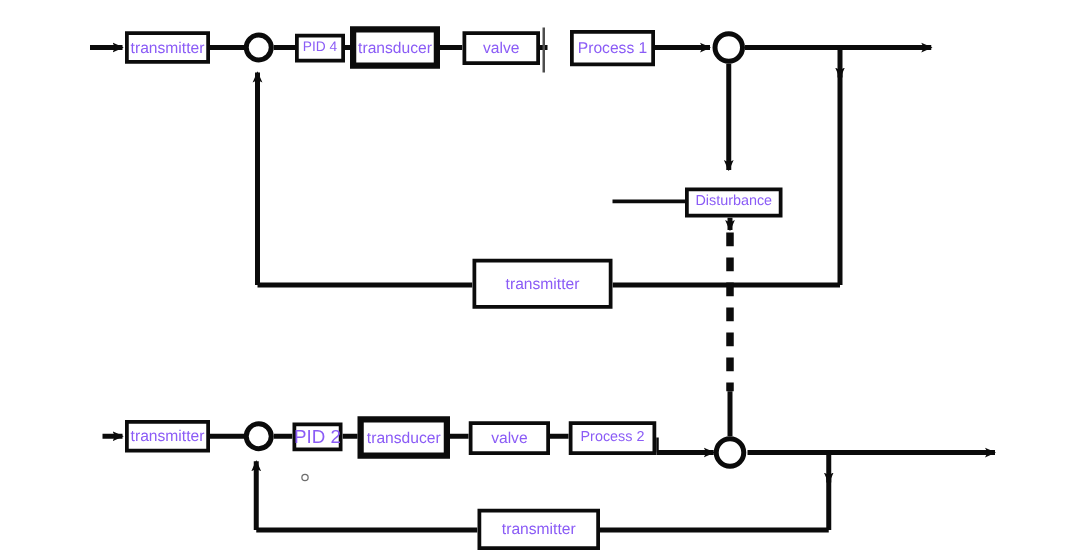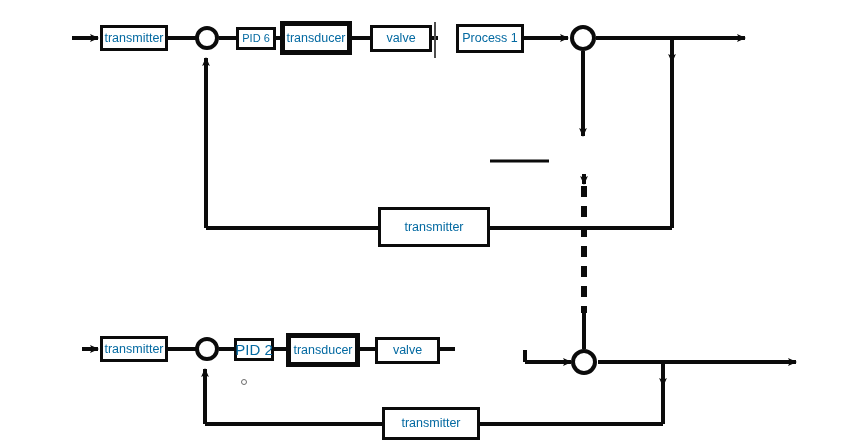--- a/index.html
+++ b/index.html
@@ -23,21 +23,21 @@
     height: 445px;
   }
   .blk {
     position: absolute;
     box-sizing: border-box;
     background: #ffffff;
     border: 3px solid #0b0b0b;
     display: flex;
     align-items: center;
     justify-content: center;
-    color: #0369a1;
+    color: #8b5cf6;
     font-size: 12.5px;
     line-height: 1;
     white-space: nowrap;
     z-index: 3;
   }
   .blk.thick { border-width: 5px; }
   .blk.thin  { border-width: 3px; }
   .blk-label { pointer-events: none; }
   .sumjx {
     position: absolute;
@@ -125,56 +125,62 @@
   <div class="sumjx" style="left:195px; top:26px; width:24px; height:24px;"></div>
   <div class="sumjx" style="left:570px; top:25px; width:26px; height:26px;"></div>
   <div class="sumjx" style="left:195px; top:337px; width:24px; height:24px;"></div>
   <div class="sumjx" style="left:571px; top:349px; width:26px; height:26px;"></div>
 
   <div class="blk thin" style="left:100px; top:25px; width:68px; height:26px;">
     <span class="blk-label">transmitter</span>
   </div>
 
   <div class="blk thin" style="left:236px; top:27px; width:40px; height:23px; font-size:11px;">
-    <span class="blk-label">PID 6</span>
+    <span class="blk-label">PID 4</span>
   </div>
 
   <div class="blk thick" style="left:280px; top:21px; width:72px; height:34px;">
     <span class="blk-label">transducer</span>
   </div>
 
   <div class="blk thin" style="left:370px; top:25px; width:62px; height:27px;">
     <span class="blk-label">valve</span>
   </div>
 
   <div class="blk thin" style="left:456px; top:24px; width:68px; height:29px;">
     <span class="blk-label">Process 1</span>
   </div>
 
   <div class="blk thin" style="left:378px; top:207px; width:112px; height:40px;">
     <span class="blk-label">transmitter</span>
   </div>
 
+  <div class="blk thin" style="left:548px; top:150px; width:78px; height:24px; font-size:11.5px;">
+    <span class="blk-label">Disturbance</span>
+  </div>
 
   <div class="blk thin" style="left:100px; top:336px; width:68px; height:26px;">
     <span class="blk-label">transmitter</span>
   </div>
 
   <div class="blk thin" style="left:234px; top:338px; width:40px; height:23px; font-size:15px;">
     <span class="blk-label">PID 2</span>
   </div>
 
   <div class="blk thick" style="left:286px; top:333px; width:74px; height:34px;">
     <span class="blk-label">transducer</span>
   </div>
 
   <div class="blk thin" style="left:375px; top:337px; width:65px; height:27px;">
     <span class="blk-label">valve</span>
   </div>
 
+  <div class="blk thin" style="left:455px; top:337px; width:70px; height:27px; font-size:11.5px;">
+    <span class="blk-label">Process 2</span>
+  </div>
 
   <div class="blk thin" style="left:382px; top:407px; width:98px; height:33px;">
     <span class="blk-label">transmitter</span>
   </div>
 
   <div class="speck" style="left:241px; top:379px;"></div>
 
 </div>
 
 </body></html>

